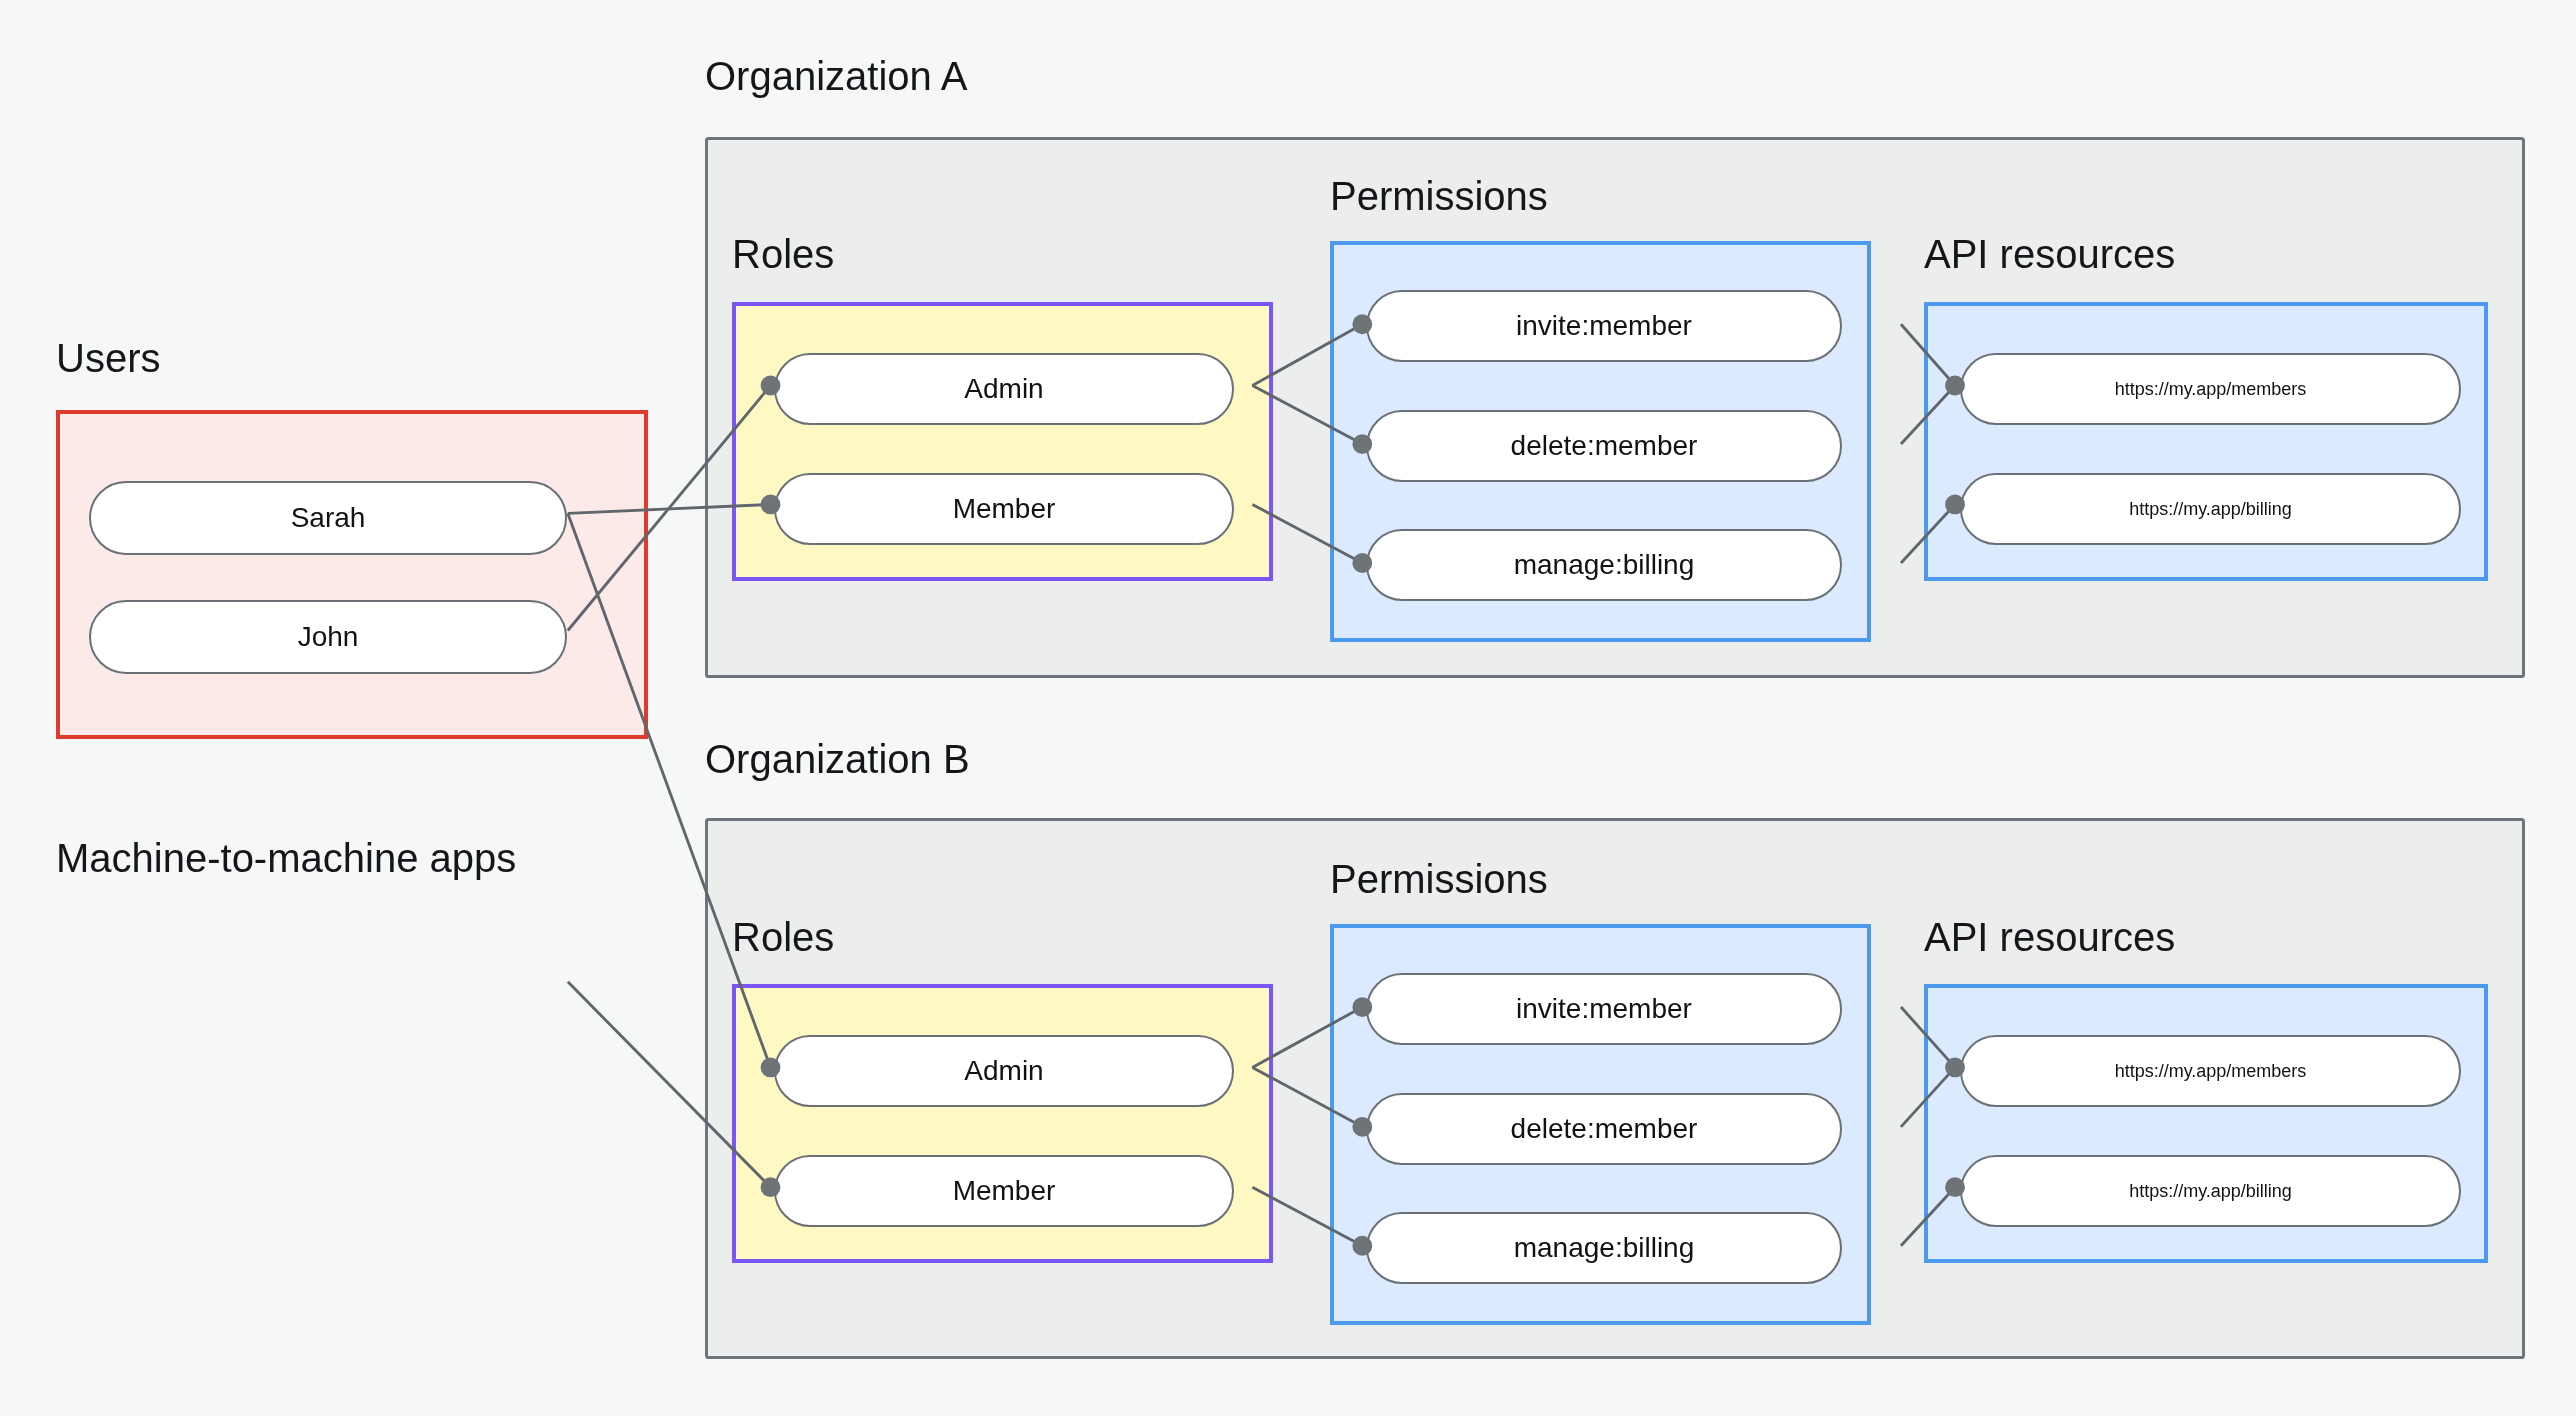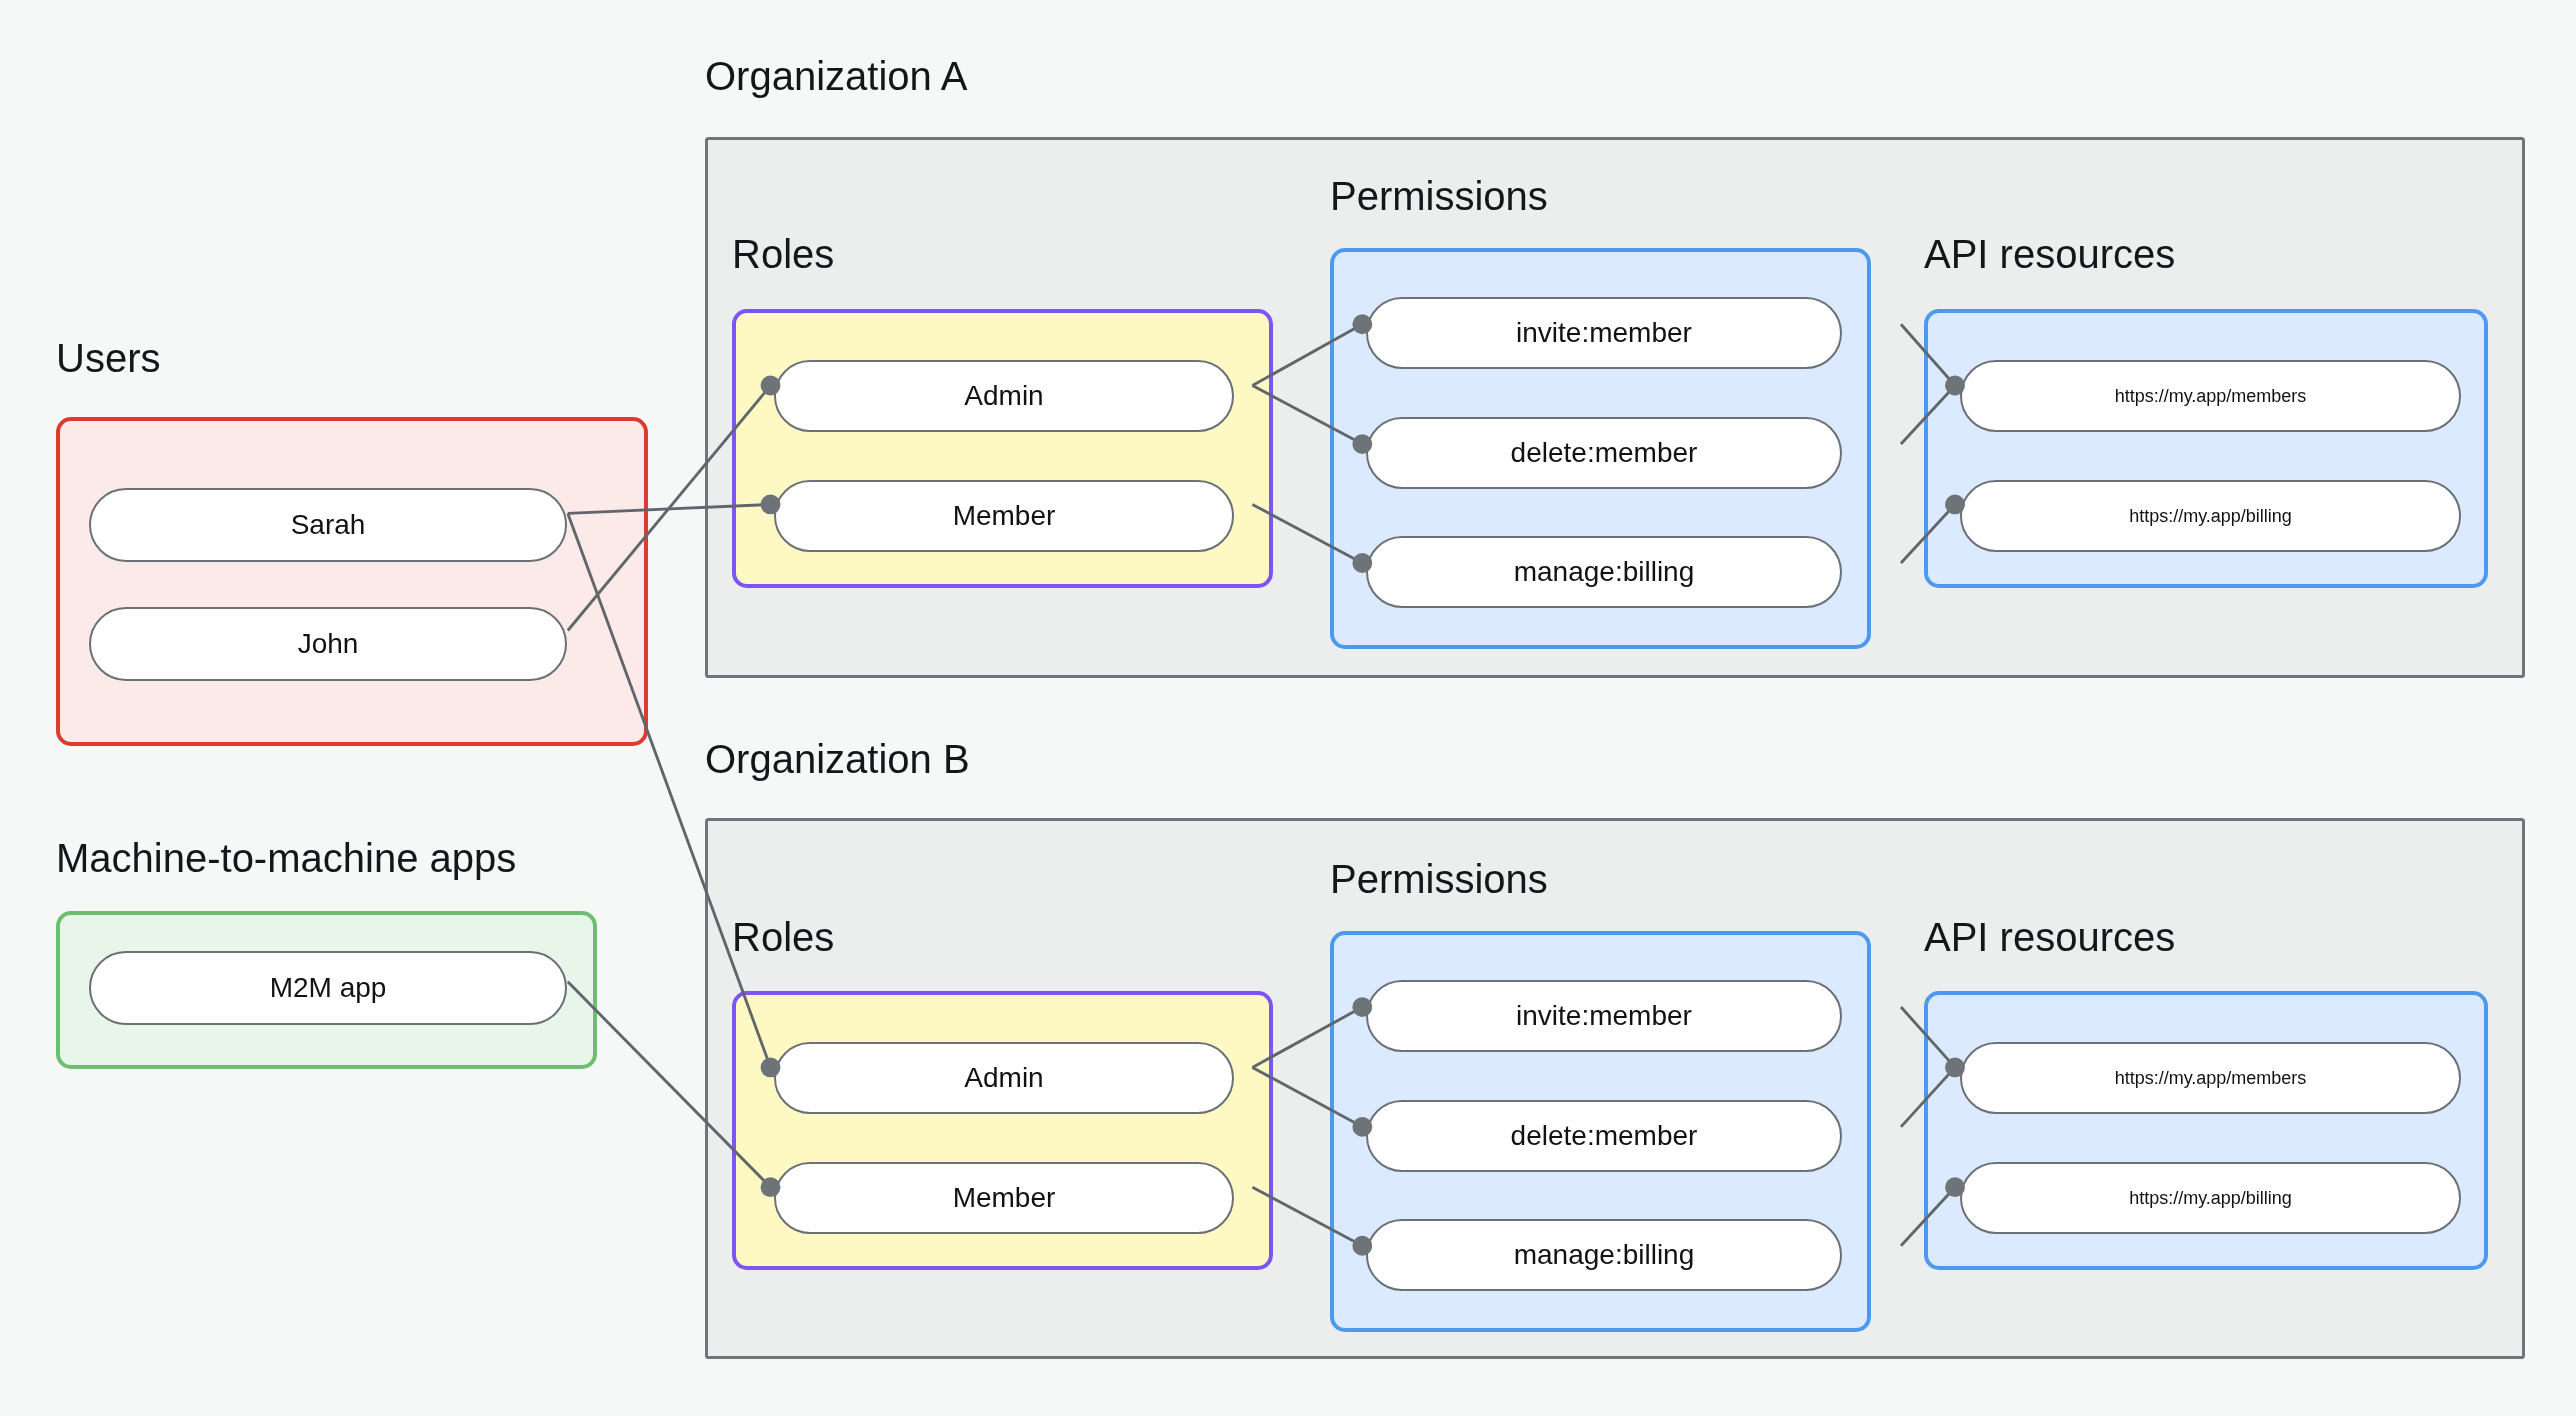--- a/index.html
+++ b/index.html
@@ -46,24 +46,23 @@
   .org-box {
     position: absolute;
     background: #ECEEEE;
     border: 3.6px solid #6F757A;
     border-radius: 3.6px;
     box-sizing: border-box;
     z-index: 1;
   }
   .group-box {
     position: absolute;
-    border-radius: 15px;
+    border-radius: 0;
     box-sizing: border-box;
     z-index: 3;
-    margin-top: 7px;
   }
   .group-box.red    { background: #FCEAE8; border: 4.5px solid #DE3B30; }
   .group-box.green  { background: #E8F5E9; border: 4.5px solid #6BBF6E; }
   .group-box.purple { background: #fef9c3; border: 4.5px solid #7C55F5; }
   .group-box.blue   { background: #DBEAFE; border: 4.5px solid #4C9AF0; }
 
   
   .pill {
     position: absolute;
     background: #FFFFFF;
@@ -130,23 +129,20 @@
 
   <div class="caption" style="left:56px; top:338px;">Users</div>
 
   <div class="group-box red" style="left:56px; left:56px; top:410px; width:592px; height:329px;">
     <div class="pill" style="left:29px; top:67px; width:478px; height:74px;">Sarah</div>
     <div class="pill" style="left:29px; top:186px; width:478px; height:74px;">John</div>
   </div>
 
   <div class="caption" style="left:56px; top:838px;">Machine-to-machine apps</div>
 
-  <div class="group-box green" style="left:56px; top:904px; width:541px; height:158px;">
-    <div class="pill" style="left:29px; top:36px; width:478px; height:74px;">M2M app</div>
-  </div>
 
   <div class="caption" style="left:705px; top:56px;">Organization A</div>
 
   <div class="org-box" style="left:705px; top:137px; width:1820px; height:541px;"></div>
 
   <div class="caption" style="left:732px; top:234px;">Roles</div>
   <div class="group-box purple" style="left:732px; top:302px; width:541px; height:279px;">
     <div class="pill" style="left:38px; top:47px; width:460px; height:72px;">Admin</div>
     <div class="pill" style="left:38px; top:167px; width:460px; height:72px;">Member</div>
   </div>

